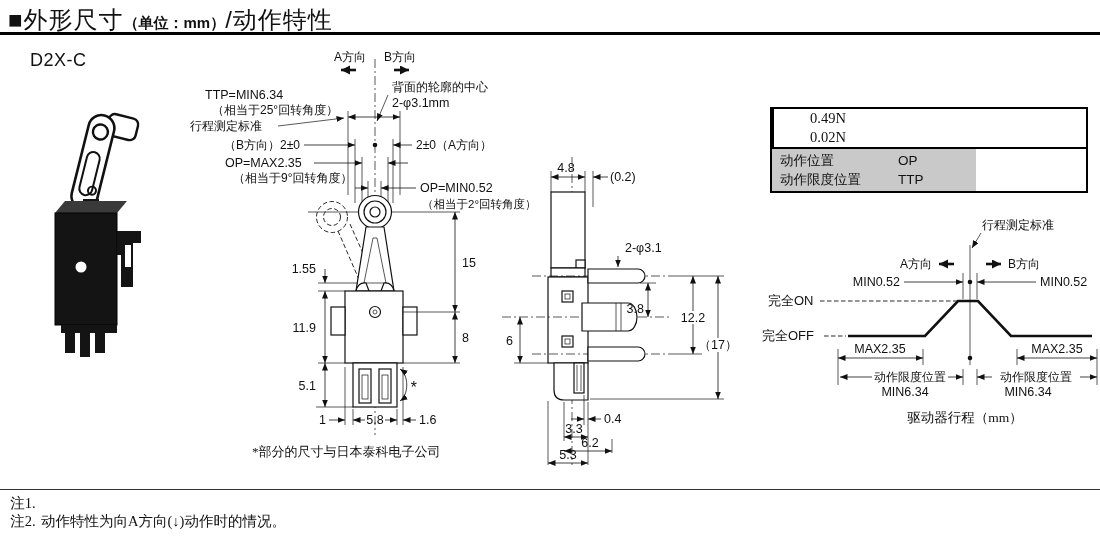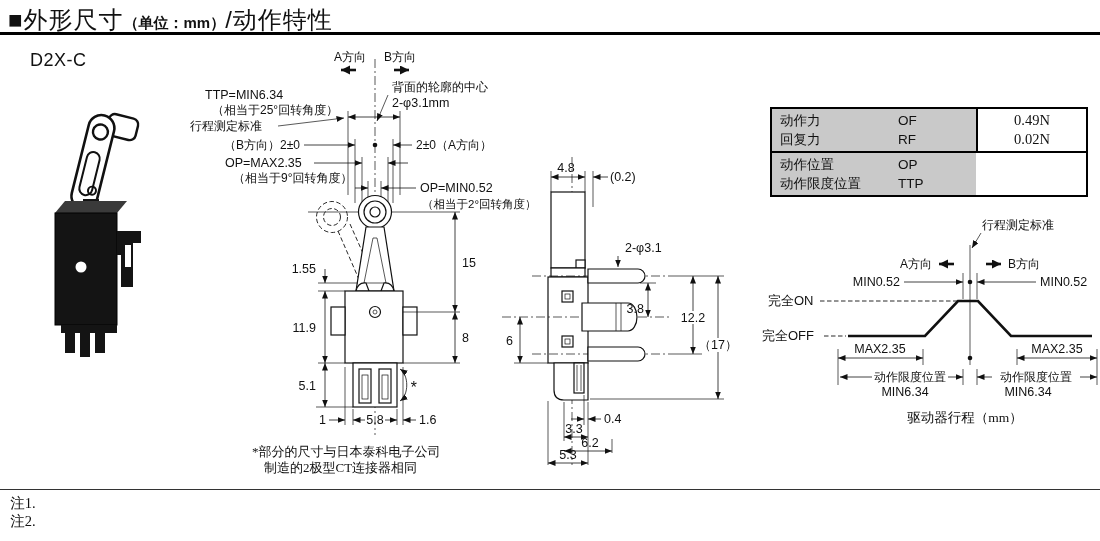--- a/index.html
+++ b/index.html
@@ -255,30 +255,20 @@
       <text x="424" y="388" text-anchor="middle" class="dimn">3.3</text>
       <line class="dim" x1="414" y1="406" x2="462" y2="406" marker-start="url(#ar)" marker-end="url(#ar)"></line>
       <text x="440" y="402" text-anchor="middle" class="dimn">6.2</text>
       <line class="dim" x1="398" y1="418" x2="438" y2="418" marker-start="url(#ar)" marker-end="url(#ar)"></line>
       <text x="418" y="414" text-anchor="middle" class="dimn">5.3</text>
     </g>
   </svg>
 
   <div class="char-table">
     <div class="ct-group">
-      <div class="ct-left">
-        <div class="ct-line">
-          <span>动作力</span>
-          <span class="ct-code">OF</span>
-        </div>
-        <div class="ct-line">
-          <span>回复力</span>
-          <span class="ct-code">RF</span>
-        </div>
-      </div>
       <div class="ct-right">
         <div class="ct-val">0.49N</div>
         <div class="ct-val">0.02N</div>
       </div>
     </div>
     <div class="ct-group">
       <div class="ct-left">
         <div class="ct-line">
           <span>动作位置</span>
           <span class="ct-code">OP</span>
@@ -334,26 +324,26 @@
     <line class="dim" x1="217" y1="162" x2="232" y2="162" marker-start="url(#ar)"></line>
     <line class="dim" x1="320" y1="162" x2="337" y2="162" marker-end="url(#ar)"></line>
     <text x="276" y="166" text-anchor="middle" class="cjk">动作限度位置</text>
     <text x="268" y="181" text-anchor="middle" class="dimn">MIN6.34</text>
 
     <text x="205" y="207" text-anchor="middle" style="font-family:'Liberation Serif',serif; font-size:13.5px;">驱动器行程（mm）</text>
   </svg>
 
   <div class="footnote">
     <div>*部分的尺寸与日本泰科电子公司</div>
-    <div class="fl2">制造的2极型CT连接器相同</div>
   </div>
 
   <div class="notes-rule"></div>
   <div class="notes">
     <div class="note-row">
       <span class="note-label">注1.</span>
     </div>
     <div class="note-row">
       <span class="note-label">注2.</span>
+      <span>动作特性为向A方向(↓)动作时的情况。</span>
     </div>
   </div>
 
 </div>
 
 </body></html>

